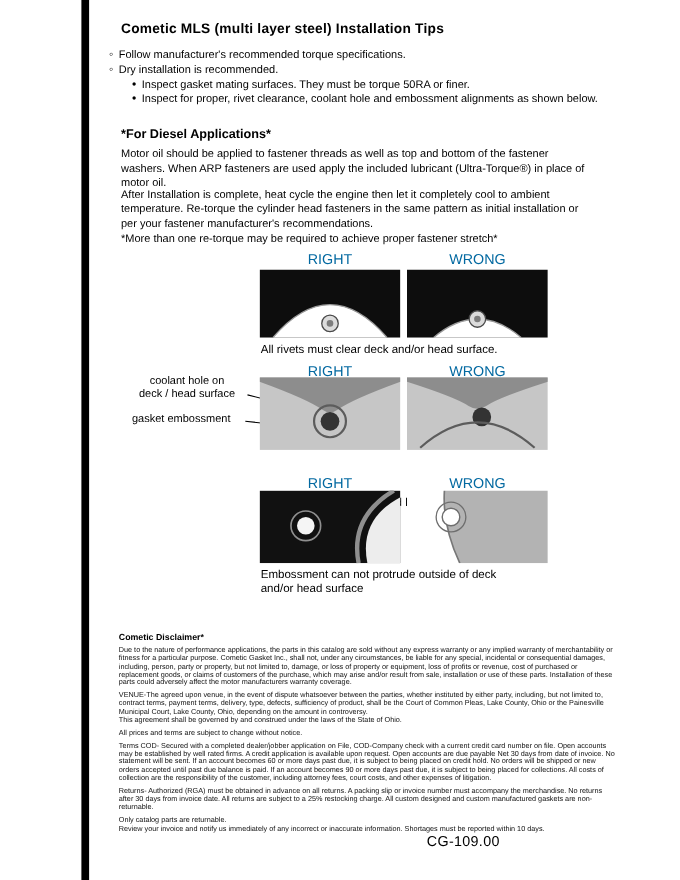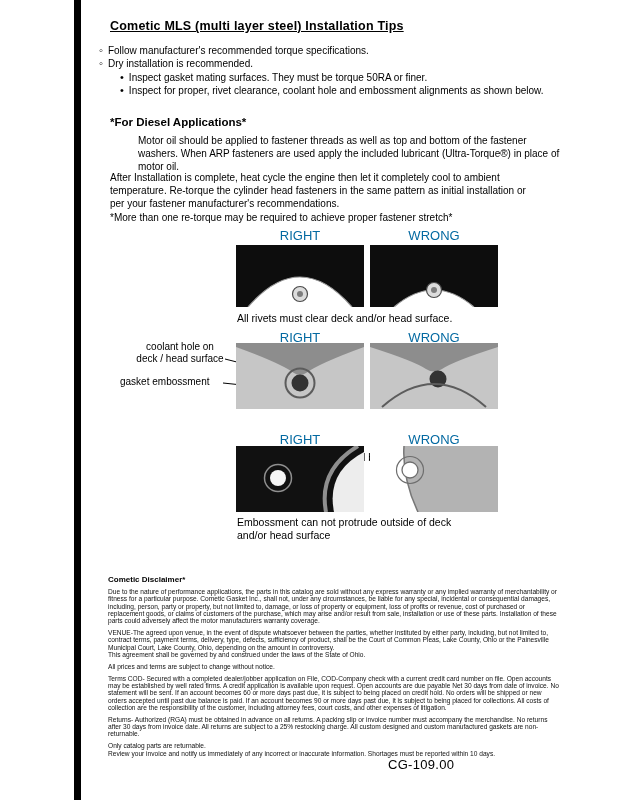--- a/index.html
+++ b/index.html
@@ -3,31 +3,31 @@
 <meta charset="utf-8">
 <style>
   * { margin:0; padding:0; box-sizing:border-box; }
   html,body { background:#ffffff; }
   .page {
     position:relative; width:618px; height:800px; background:#ffffff;
     font-family:"Liberation Sans", sans-serif; color:#000; overflow:hidden;
   }
   .edge-bar { position:absolute; left:74px; top:0; width:7px; height:800px; background:#000; }
 
-  .title { position:absolute; left:110px; top:19px; font-size:12.5px; font-weight:bold; text-decoration:underline; letter-spacing:0.2px; }
+  .title { position:absolute; left:110px; top:19px; font-size:12.5px; font-weight:bold; letter-spacing:0.2px; }
 
   .tips { position:absolute; left:99px; top:44px; width:500px; list-style:none; font-size:10px; }
   .tips li { line-height:12.4px; }
   .tips li.l1::before { content:"\25E6"; margin-right:5px; font-size:11px; }
   .tips li.l2 { padding-left:21px; }
   .tips li.l2::before { content:"\2022"; margin-right:5px; font-size:11px; }
 
   .diesel-h { position:absolute; left:110px; top:116px; font-size:11.5px; font-weight:bold; }
   .para { position:absolute; left:110px; width:428px; font-size:10px; line-height:13px; }
-  #p1 { top:134px;margin-left:28px; }
+  #p1 { top:134px; }
   #p2 { top:171px; }
   #p3 { top:211px; }
 
   .dg-label { position:absolute; width:128px; text-align:center; font-size:13px; color:#0369a1; }
   #r1-right-label { left:236px; top:228px; }
   #r1-wrong-label { left:370px; top:228px; }
   #r2-right-label { left:236px; top:330px; }
   #r2-wrong-label { left:370px; top:330px; }
   #r3-right-label { left:236px; top:432px; }
   #r3-wrong-label { left:370px; top:432px; }
@@ -40,21 +40,21 @@
   #r2-wrong-panel { left:370px; top:343px; height:66px; }
   #r3-right-panel { left:236px; top:446px; height:66px; }
   #r3-wrong-panel { left:370px; top:446px; height:66px; }
 
   .cap { position:absolute; left:237px; font-size:10.5px; }
   #cap1 { top:312px; }
   #cap2 { top:415px;margin-top:36px; }
   #cap3 { top:516px; white-space:pre-line; line-height:13px; }
 
   .callout { position:absolute; font-size:10px; line-height:12px; white-space:pre-line; }
-  #callout-coolant { left:126px; top:341px; width:108px; text-align:center; }
+  #callout-coolant { left:116px; top:341px; width:108px; text-align:center; }
   #callout-emboss  { left:120px; top:376px; width:110px; text-align:left; }
   .lines-svg { position:absolute; left:0; top:0; width:618px; height:800px; pointer-events:none; }
 
   .warranty-h { position:absolute; left:108px; top:575px; font-size:8px; font-weight:bold; }
   .warranty { position:absolute; left:108px; top:588px; width:452px; }
   .w-p { font-size:6.6px; line-height:7.3px; margin-bottom:4.6px; white-space:pre-line; color:#111; }
 
   .footer { position:absolute; left:388px; top:757px; font-size:13px; letter-spacing:0.3px; }
 </style>
 </head>

